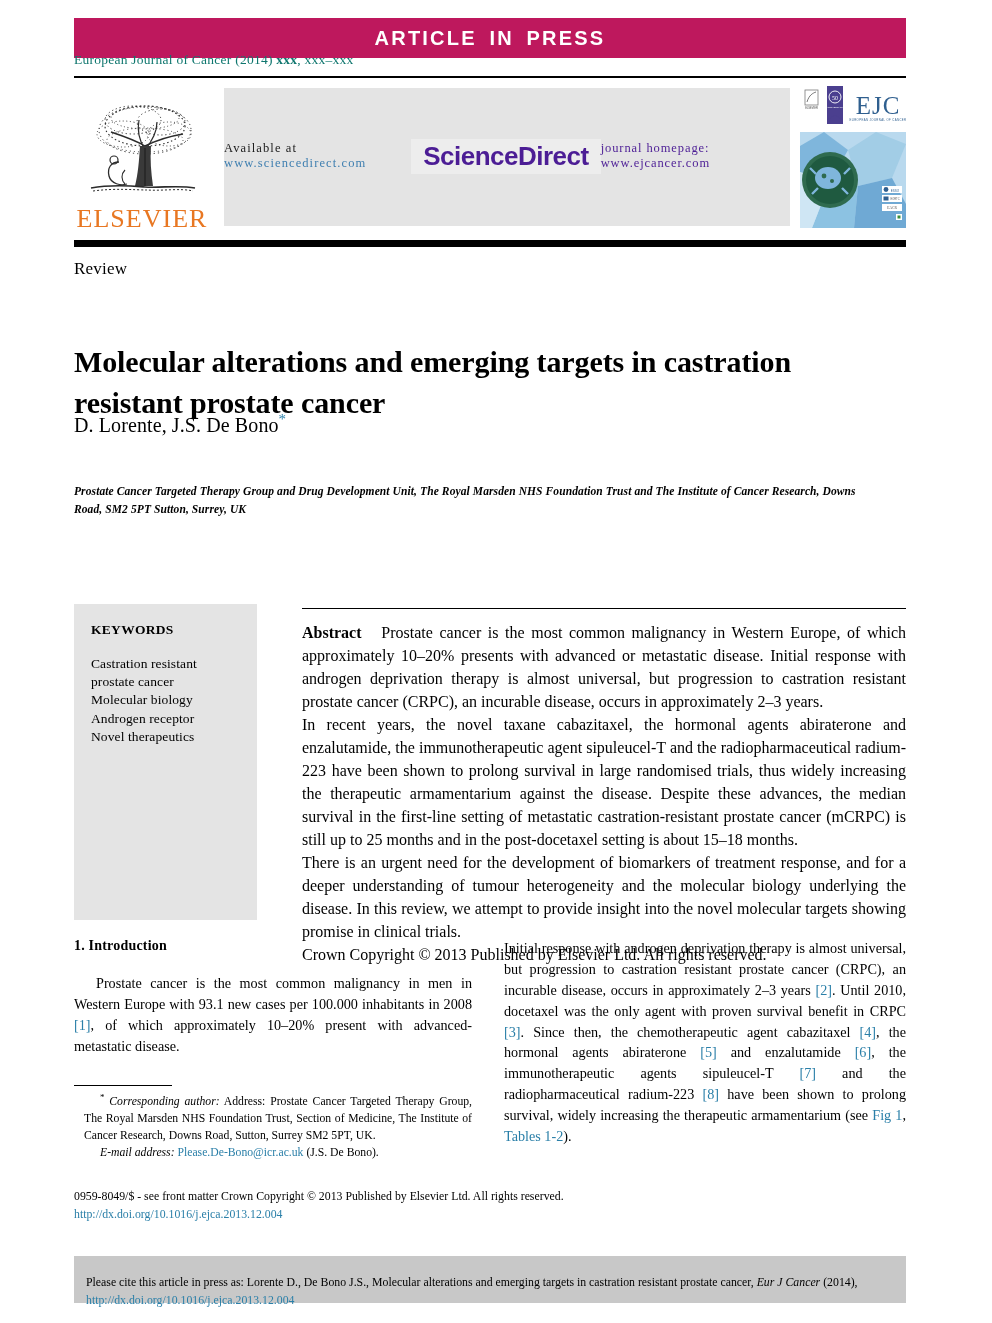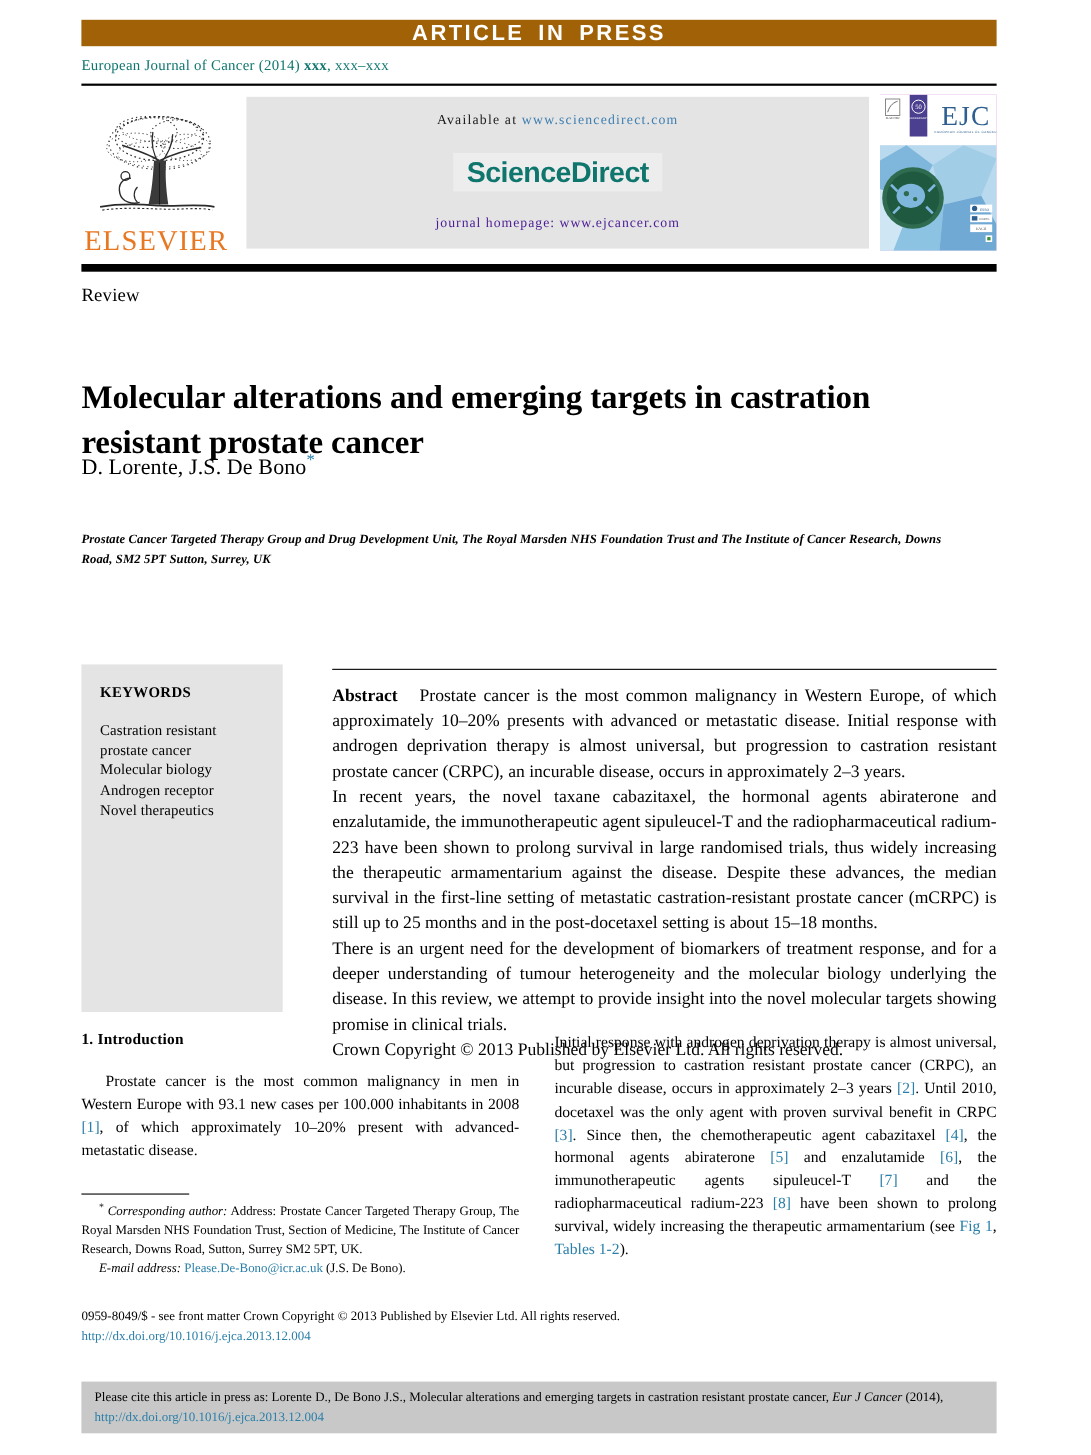--- a/index.html
+++ b/index.html
@@ -21,22 +21,22 @@
     height: 1323px;
     box-sizing: border-box;
   }
 
   
   .aip-banner {
     position: absolute;
     left: 74px;
     top: 18px;
     width: 832px;
-    height: 24px;
-    background: #a16207;
+    height: 40px;
+    background: #be185d;
     display: flex;
     align-items: center;
     justify-content: center;
     text-align: right;
   }
   .aip-banner .aip-text {
     color: #ffffff;
     font-family: "Liberation Sans", sans-serif;
     font-weight: bold;
     font-size: 20px;
@@ -93,39 +93,39 @@
     letter-spacing: 1px;
     line-height: 1;
     margin-top: 2px;
   }
 
   .sd-box {
     flex: 1 1 auto;
     background: #e4e4e4;
     margin: 6px 6px 8px 14px;
     display: flex;
-    flex-direction: column;
+    flex-direction: row;
     align-items: center;
     justify-content: space-between;
     padding: 14px 0 16px 0;
     box-sizing: border-box;
   }
   .available-line {
     font-size: 12.5px;
     letter-spacing: 1.1px;
     color: #1b1b1b;
   }
   .available-line .url { color: #3f7fb0; }
   .sd-logo {
     background: #ededed;
     padding: 2px 12px;
     font-family: "Liberation Sans", sans-serif;
     font-weight: bold;
     font-size: 26px;
-    color: #0f766e;
+    color: #4c1d95;
     letter-spacing: -0.5px;
   }
   .homepage-line {
     font-size: 12.5px;
     letter-spacing: 0.9px;
     color: #4c1d95;
   }
 
   .cover-box {
     flex: 0 0 106px;
@@ -277,21 +277,21 @@
   .footnote {
     position: absolute;
     left: 74px;
     top: 1091px;
     width: 398px;
     font-size: 11.7px;
     line-height: 1.46;
     text-align: justify;
   }
   .footnote p { margin: 0; }
-  .footnote .fn-indent { text-indent: 16px; }
+  .footnote .fn-indent { text-indent: 16px; margin-left: 10px; }
   .footnote .ital { font-style: italic; }
   .footnote .star-mark { vertical-align: super; font-size: 9px; }
 
   
   .copyright {
     position: absolute;
     left: 74px;
     top: 1188px;
     width: 700px;
     font-size: 11.8px;
@@ -301,21 +301,21 @@
 
   
   .citation-box {
     position: absolute;
     left: 74px;
     top: 1256px;
     width: 832px;
     height: 47px;
     background: #c8c8c8;
     box-sizing: border-box;
-    padding: 6px 12px 0 12px;
+    padding: 18px 12px 0 12px;
   }
   .citation-text {
     font-size: 11.8px;
     line-height: 1.52;
     color: #000000;
   }
   .citation-text .ital { font-style: italic; }
   .citation-text .doi { color: #2a7fa8; }
 </style>
 </head>

